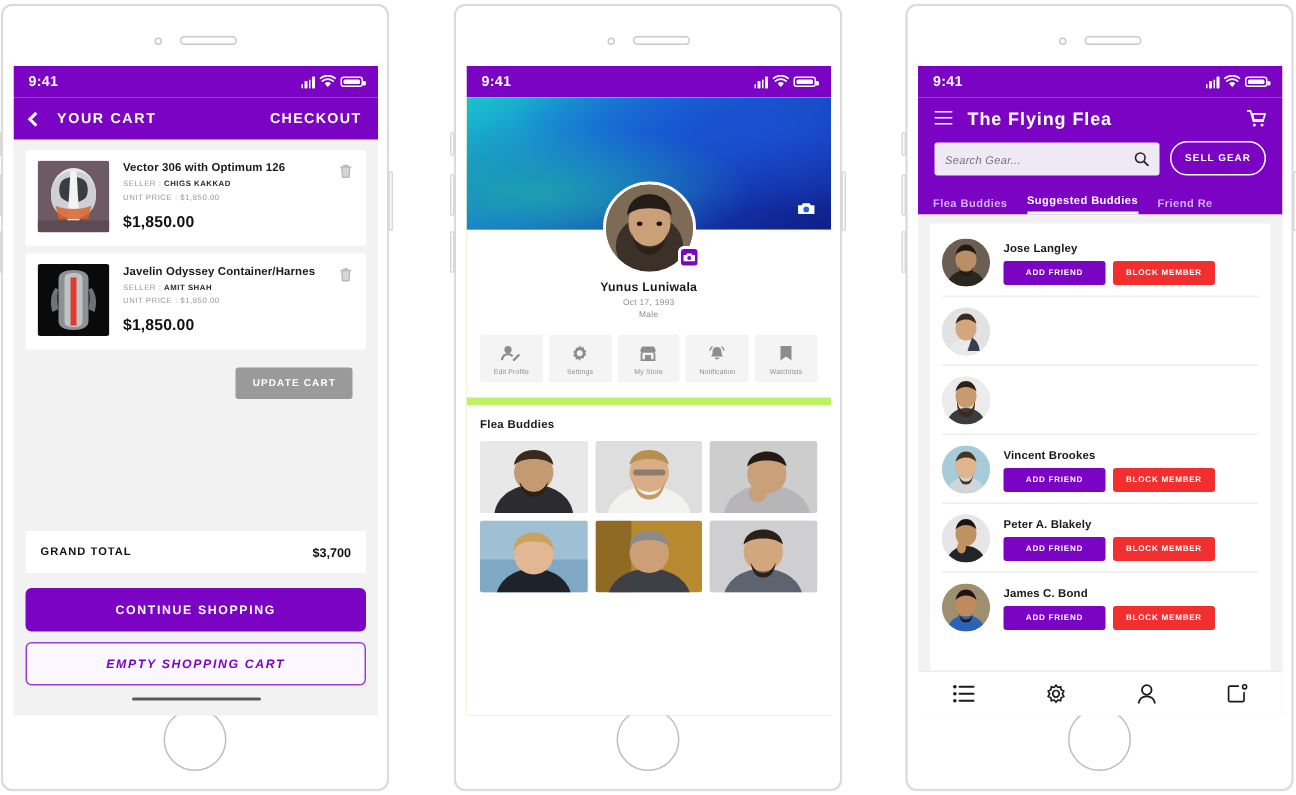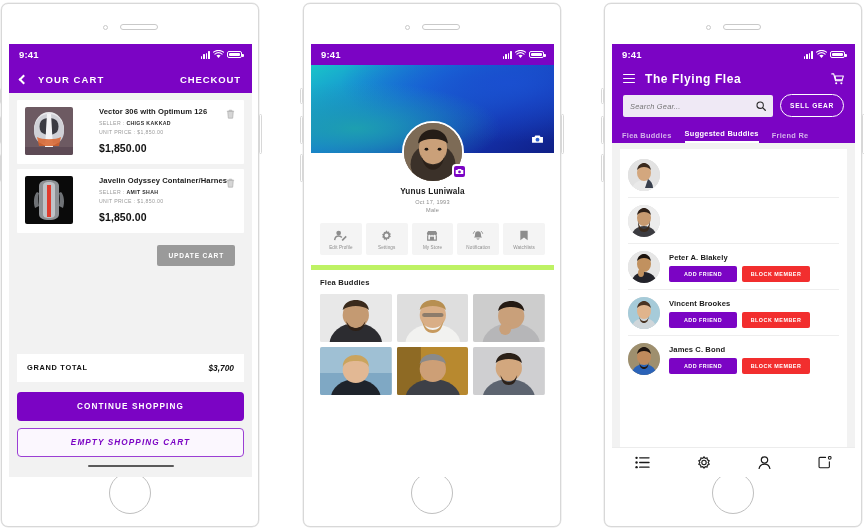--- a/index.html
+++ b/index.html
@@ -82,21 +82,21 @@
     width: 7px; height: 7px; border-left: 2px solid #fff; border-bottom: 2px solid #fff;
     transform: rotate(45deg); margin-right: 11px;
   }
   .nav-center { position:absolute; left:0; right:0; text-align:center; font-size:9.5px; font-weight:bold; letter-spacing:1.1px; pointer-events:none; }
 
   
   .cart-body { flex: 1; display: flex; flex-direction: column; background: #f2f2f2; overflow: hidden; }
   .cart-list { padding: 7px 8px 0; }
   .cart-item {
     background: #fff; display: flex; padding: 7px 8px 9px; margin-bottom: 5px;
-    border-radius: 1px; position: relative; gap: 17px;
+    border-radius: 1px; position: relative;
   }
   .ci-thumb {
     width: 48px; height: 48px; flex: none; margin-right: 9px;
     border-radius: 2px; overflow: hidden;
   }
   .ci-info { flex: 1; min-width: 0; }
   .ci-title { font-size: 7.6px; font-weight: bold; color: #1a1a1a; letter-spacing: .1px; white-space: nowrap; overflow: hidden; }
   .ci-meta { font-size: 5.2px; color: #9a9a9a; letter-spacing: .35px; margin-top: 3.5px; }
   .ci-meta b { color: #2b2b2b; font-weight: bold; }
   .ci-price { font-size: 10.5px; font-weight: bold; color: #111; margin-top: 7px; letter-spacing: .1px; }
@@ -107,21 +107,21 @@
     background: #9a9a9a; color: #fff; font-size: 6.6px; font-weight: bold;
     letter-spacing: .8px; padding: 7px 11px; border: none; border-radius: 2px;
   }
 
   .cart-footer { margin-top: auto; padding: 0 8px 10px; }
   .grand-total {
     background: #fff; display: flex; align-items: center; justify-content: space-between;
     padding: 9px 10px; margin-bottom: 10px;
   }
   .gt-label { font-size: 7.4px; font-weight: bold; letter-spacing: .7px; color: #111; }
-  .gt-value { font-size: 8.4px; font-weight: bold; color: #111; font-style: italic; }
+  .gt-value { font-size: 8.4px; font-weight: bold; color: #111; }
   .btn-primary {
     display: block; width: 100%; background: #7B04C4; color: #fff; border: none;
     border-radius: 4px; padding: 10px 0; font-size: 8.2px; font-weight: bold;
     letter-spacing: 1.1px; margin-bottom: 7px;
   }
   .btn-outline {
     display: block; width: 100%; background: #fbf7fe; color: #7B04C4;
     border: 1px solid #9b3fd4; border-radius: 4px; padding: 9px 0;
     font-size: 8.2px; font-weight: bold; letter-spacing: 1.1px; font-style: italic;
   }
@@ -562,20 +562,38 @@
         <div class="flea-tabs">
           <span class="flea-tab">Flea Buddies</span>
           <span class="flea-tab active">Suggested Buddies</span>
           <span class="flea-tab">Friend Re</span>
         </div>
       </div>
 
       <div class="flea-body">
         <div class="flea-card">
 
+          <div class="friend-row">
+            <div class="f-avatar">
+                <svg class="pix" viewBox="0 0 32 32" preserveAspectRatio="none">
+                  <rect width="32" height="32" fill="#6b5e52"></rect>
+                  <ellipse cx="16" cy="33" rx="13" ry="12" fill="#2b2620"></ellipse>
+                  <ellipse cx="16" cy="14" rx="7" ry="8" fill="#bb8f66"></ellipse>
+                  <path d="M9 11c1-5 4-7 7-7s6 2 7 7c-2-2-4-3-7-3s-5 1-7 3Z" fill="#221a12"></path>
+                  <path d="M11 18c1 4 3 5 5 5s4-1 5-5c-1 5-2 7-5 7s-4-2-5-7Z" fill="#241c14"></path>
+                </svg>
+              </div>
+            <div class="f-info">
+              <div class="f-name">Jose Langley</div>
+              <div class="f-btns">
+                <button class="btn-add">ADD FRIEND</button>
+                <button class="btn-block">BLOCK MEMBER</button>
+              </div>
+            </div>
+          </div>
 
           <div class="friend-row">
             <div class="f-avatar">
                 <svg class="pix" viewBox="0 0 32 32" preserveAspectRatio="none">
                   <rect width="32" height="32" fill="#e2e2e2"></rect>
                   <ellipse cx="16" cy="33" rx="13" ry="12" fill="#e9e9e9"></ellipse>
                   <ellipse cx="16" cy="14" rx="7" ry="8" fill="#d3a77e"></ellipse>
                   <path d="M9 11c1-5 4-7 7-7s6 2 7 7c-2-2-4-3-7-3s-5 1-7 3Z" fill="#3a2a1e"></path>
                   <path d="M20 20c3 2 5 5 5 9h-8Z" fill="#39404d"></path>
                 </svg>
@@ -590,48 +608,48 @@
                   <ellipse cx="16" cy="13" rx="7" ry="8" fill="#c79a70"></ellipse>
                   <path d="M9 10c1-5 4-7 7-7s6 2 7 7c-2-2-4-3-7-3s-5 1-7 3Z" fill="#2e2018"></path>
                   <path d="M10 16c1 5 3 8 6 8s5-3 6-8c0 8-2 11-6 11s-6-3-6-11Z" fill="#3b2a1c"></path>
                 </svg>
               </div>
           </div>
 
           <div class="friend-row">
             <div class="f-avatar">
                 <svg class="pix" viewBox="0 0 32 32" preserveAspectRatio="none">
+                  <rect width="32" height="32" fill="#a6cbd9"></rect>
+                  <ellipse cx="16" cy="33" rx="13" ry="12" fill="#cfd6da"></ellipse>
+                  <ellipse cx="16" cy="14" rx="7" ry="8" fill="#e0b48c"></ellipse>
+                  <path d="M9 11c1-5 4-7 7-7s6 2 7 7c-2-2-4-3-7-3s-5 1-7 3Z" fill="#4a3423"></path>
+                  <path d="M11 19c1 4 3 5 5 5s4-1 5-5c-1 5-2 7-5 7s-4-2-5-7Z" fill="#4a3423"></path>
+                </svg>
+              </div>
+            <div class="f-info">
+              <div class="f-name">Vincent Brookes</div>
+              <div class="f-btns">
+                <button class="btn-add">ADD FRIEND</button>
+                <button class="btn-block">BLOCK MEMBER</button>
+              </div>
+            </div>
+          </div>
+
+          <div class="friend-row">
+            <div class="f-avatar">
+                <svg class="pix" viewBox="0 0 32 32" preserveAspectRatio="none">
                   <rect width="32" height="32" fill="#e6e6e6"></rect>
                   <ellipse cx="16" cy="33" rx="13" ry="12" fill="#23232a"></ellipse>
                   <ellipse cx="16" cy="13" rx="7" ry="8" fill="#c1915f"></ellipse>
                   <path d="M9 10c1-5 4-7 7-7s6 2 7 7c-2-2-4-3-7-3s-5 1-7 3Z" fill="#1c140e"></path>
                   <ellipse cx="13" cy="22" rx="3" ry="4" fill="#c1915f"></ellipse>
                 </svg>
               </div>
             <div class="f-info">
               <div class="f-name">Peter A. Blakely</div>
-              <div class="f-btns">
-                <button class="btn-add">ADD FRIEND</button>
-                <button class="btn-block">BLOCK MEMBER</button>
-              </div>
-            </div>
-          </div>
-
-          <div class="friend-row">
-            <div class="f-avatar">
-                <svg class="pix" viewBox="0 0 32 32" preserveAspectRatio="none">
-                  <rect width="32" height="32" fill="#a6cbd9"></rect>
-                  <ellipse cx="16" cy="33" rx="13" ry="12" fill="#cfd6da"></ellipse>
-                  <ellipse cx="16" cy="14" rx="7" ry="8" fill="#e0b48c"></ellipse>
-                  <path d="M9 11c1-5 4-7 7-7s6 2 7 7c-2-2-4-3-7-3s-5 1-7 3Z" fill="#4a3423"></path>
-                  <path d="M11 19c1 4 3 5 5 5s4-1 5-5c-1 5-2 7-5 7s-4-2-5-7Z" fill="#4a3423"></path>
-                </svg>
-              </div>
-            <div class="f-info">
-              <div class="f-name">Vincent Brookes</div>
               <div class="f-btns">
                 <button class="btn-add">ADD FRIEND</button>
                 <button class="btn-block">BLOCK MEMBER</button>
               </div>
             </div>
           </div>
 
           <div class="friend-row">
             <div class="f-avatar">
                 <svg class="pix" viewBox="0 0 32 32" preserveAspectRatio="none">

